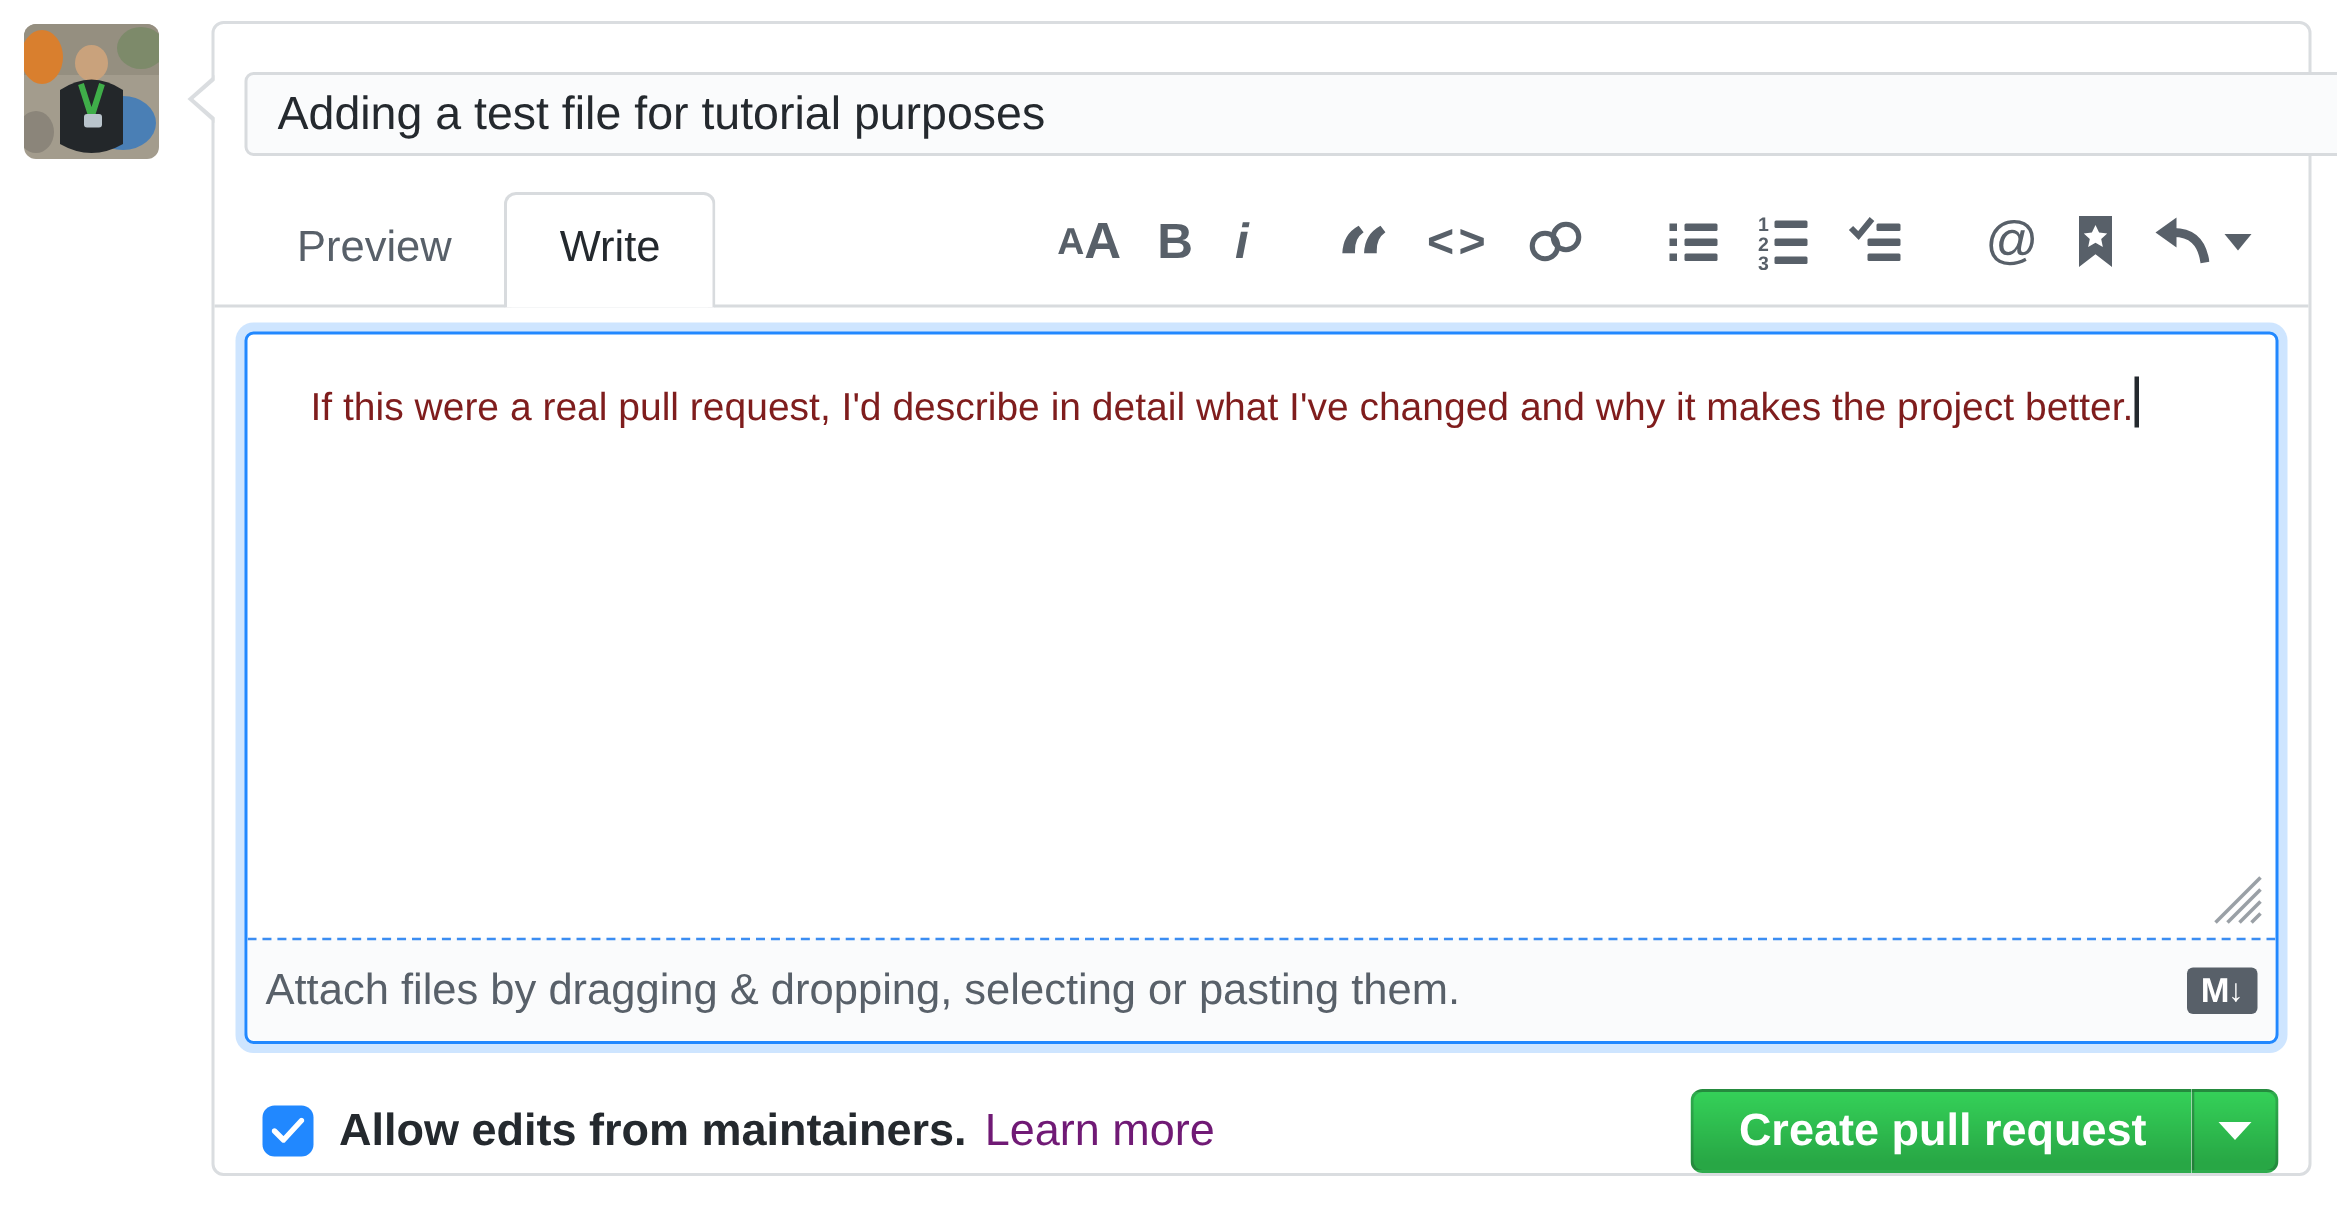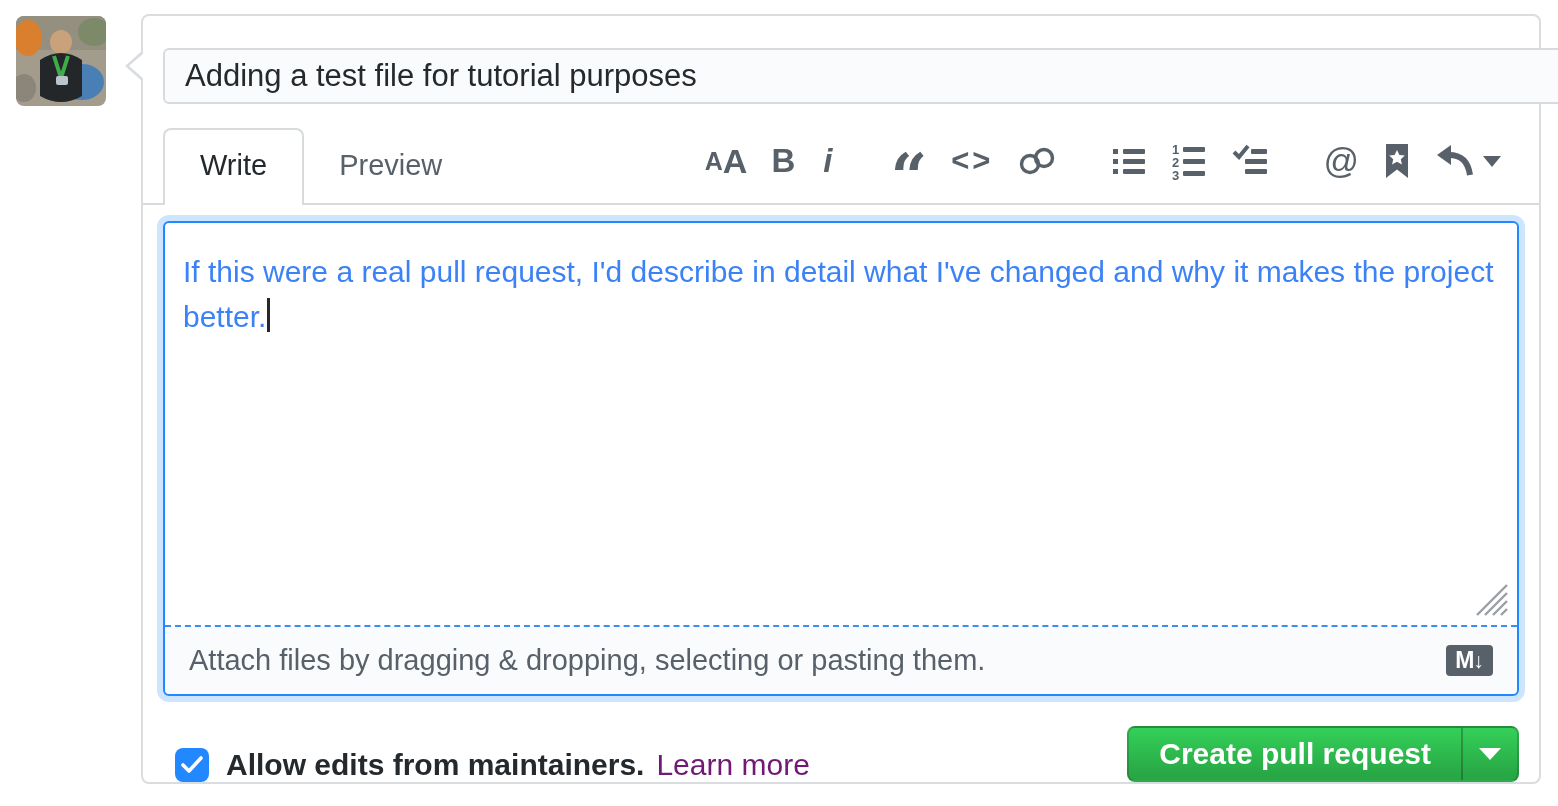--- a/index.html
+++ b/index.html
@@ -43,35 +43,35 @@
   .glyph-italic { font-style: italic; font-weight: 700; font-size: 33px; padding: 0 4px; }
   .glyph-quote { font-family: "DejaVu Serif", serif; font-weight: 700; font-size: 64px;
     line-height: 10px; position: relative; top: 16px; }
   .glyph-code { font-weight: 700; font-size: 31px; letter-spacing: 3px; }
   .glyph-at { font-size: 35px; font-weight: 400; }
   .tb-caret { width: 0; height: 0; border-left: 9px solid transparent; border-right: 9px solid transparent;
     border-top: 11px solid #586069; margin-left: 10px; }
 
   .comment-box { margin: 16px 20px 0; border: 2px solid #2188ff; border-radius: 6px;
     box-shadow: 0 0 0 6px rgba(33,136,255,0.22); background: #fff; }
-  .editor-area { position: relative; height: 402px; padding: 26px 18px; font-size: 30px;
-    line-height: 45px; color: #3b82f6; border-radius: 6px 6px 0 0; cursor: text; }
+  .editor-area { position: relative; height: 402px; padding: 26px 42px; font-size: 26px;
+    line-height: 45px; color: #7f1d1d; border-radius: 6px 6px 0 0; cursor: text; }
   .text-caret { display: inline-block; width: 3px; height: 34px; background: #24292e;
     vertical-align: -5px; margin-left: 1px; }
   .resize-handle { position: absolute; right: 8px; bottom: 8px; cursor: nwse-resize; }
 
   .attach-bar { display: flex; align-items: center; justify-content: space-between;
-    border-top: 2px dashed #3b8df2; background: #fafbfc; padding: 17px 24px;
+    border-top: 2px dashed #3b8df2; background: #fafbfc; padding: 17px 12px;
     font-size: 29px; color: #586069; border-radius: 0 0 6px 6px; cursor: pointer; }
   .md-badge { display: inline-flex; align-items: center; justify-content: center;
     width: 47px; height: 31px; background: #586069; border-radius: 4px; color: #fff;
     font-weight: 700; font-size: 23px; letter-spacing: 0; cursor: pointer; }
   .md-badge .md-arrow { font-size: 21px; font-weight: 700; margin-left: -1px; }
 
-  .form-actions { display: flex; align-items: flex-end; justify-content: space-between;
+  .form-actions { display: flex; align-items: center; justify-content: space-between;
     margin: 30px 20px 0 32px; }
   .allow-edits { display: flex; align-items: center; font-size: 30px; }
   .checkbox { width: 34px; height: 34px; background: #2188ff; border-radius: 8px;
     display: inline-flex; align-items: center; justify-content: center; cursor: pointer;
     margin-right: 17px; flex: none; }
   .checkbox svg { display: block; }
   .allow-label { font-weight: 700; color: #24292e; }
   .learn-more { color: #701a75; margin-left: 12px; cursor: pointer; text-decoration: none; }
 
   .pr-button { display: flex; height: 56px; }
@@ -103,22 +103,22 @@
     <rect x="40" y="60" width="12" height="9" rx="2" fill="#b9c4cc"></rect>
     <ellipse cx="8" cy="72" rx="12" ry="14" fill="#8b857a"></ellipse>
   </svg>
 </div>
 
 <div class="card">
 
   <input class="title-input" type="text" value="Adding a test file for tutorial purposes" style="">
 
   <div class="tabnav">
+    <div class="tab inactive">Preview</div>
     <div class="tab active">Write</div>
-    <div class="tab inactive">Preview</div>
 
     <div class="toolbar">
       <div class="tb-group">
         <div class="tb-btn">
           <span class="glyph-a-small">A</span>
             <span class="glyph-a-large">A</span>
         </div>
         <div class="tb-btn tb-text">B</div>
         <div class="tb-btn glyph-italic">i</div>
       </div>

